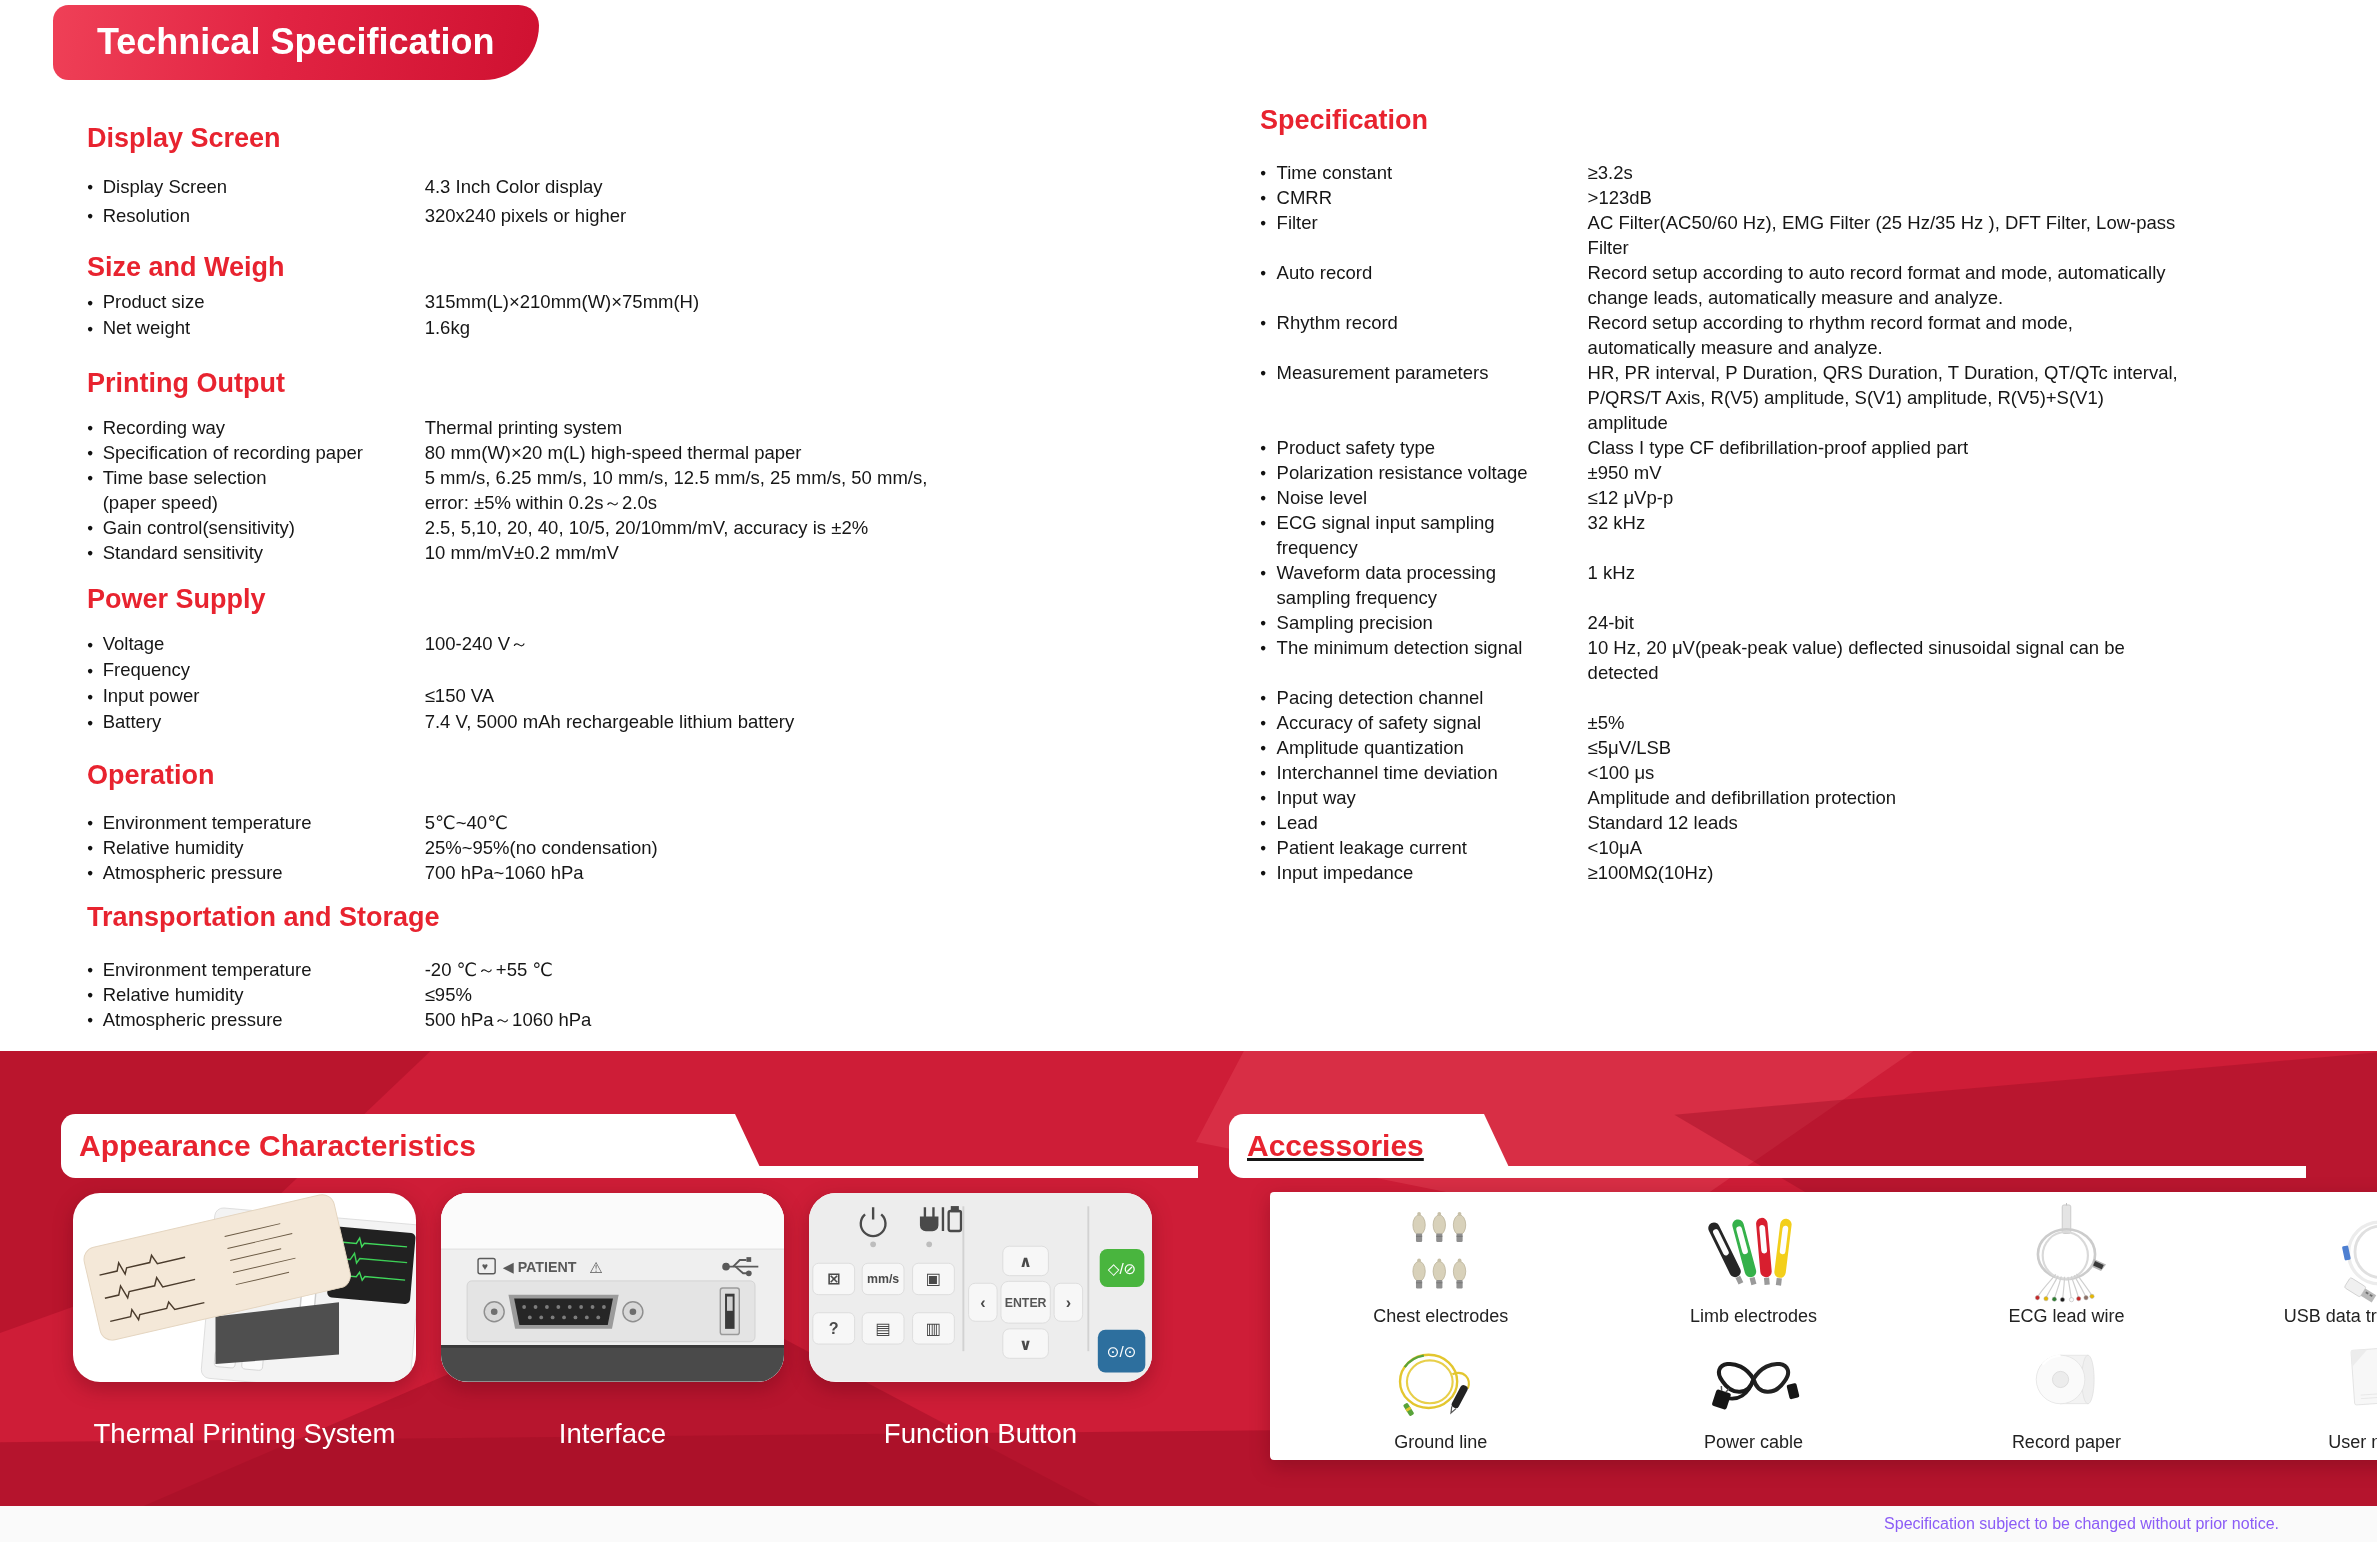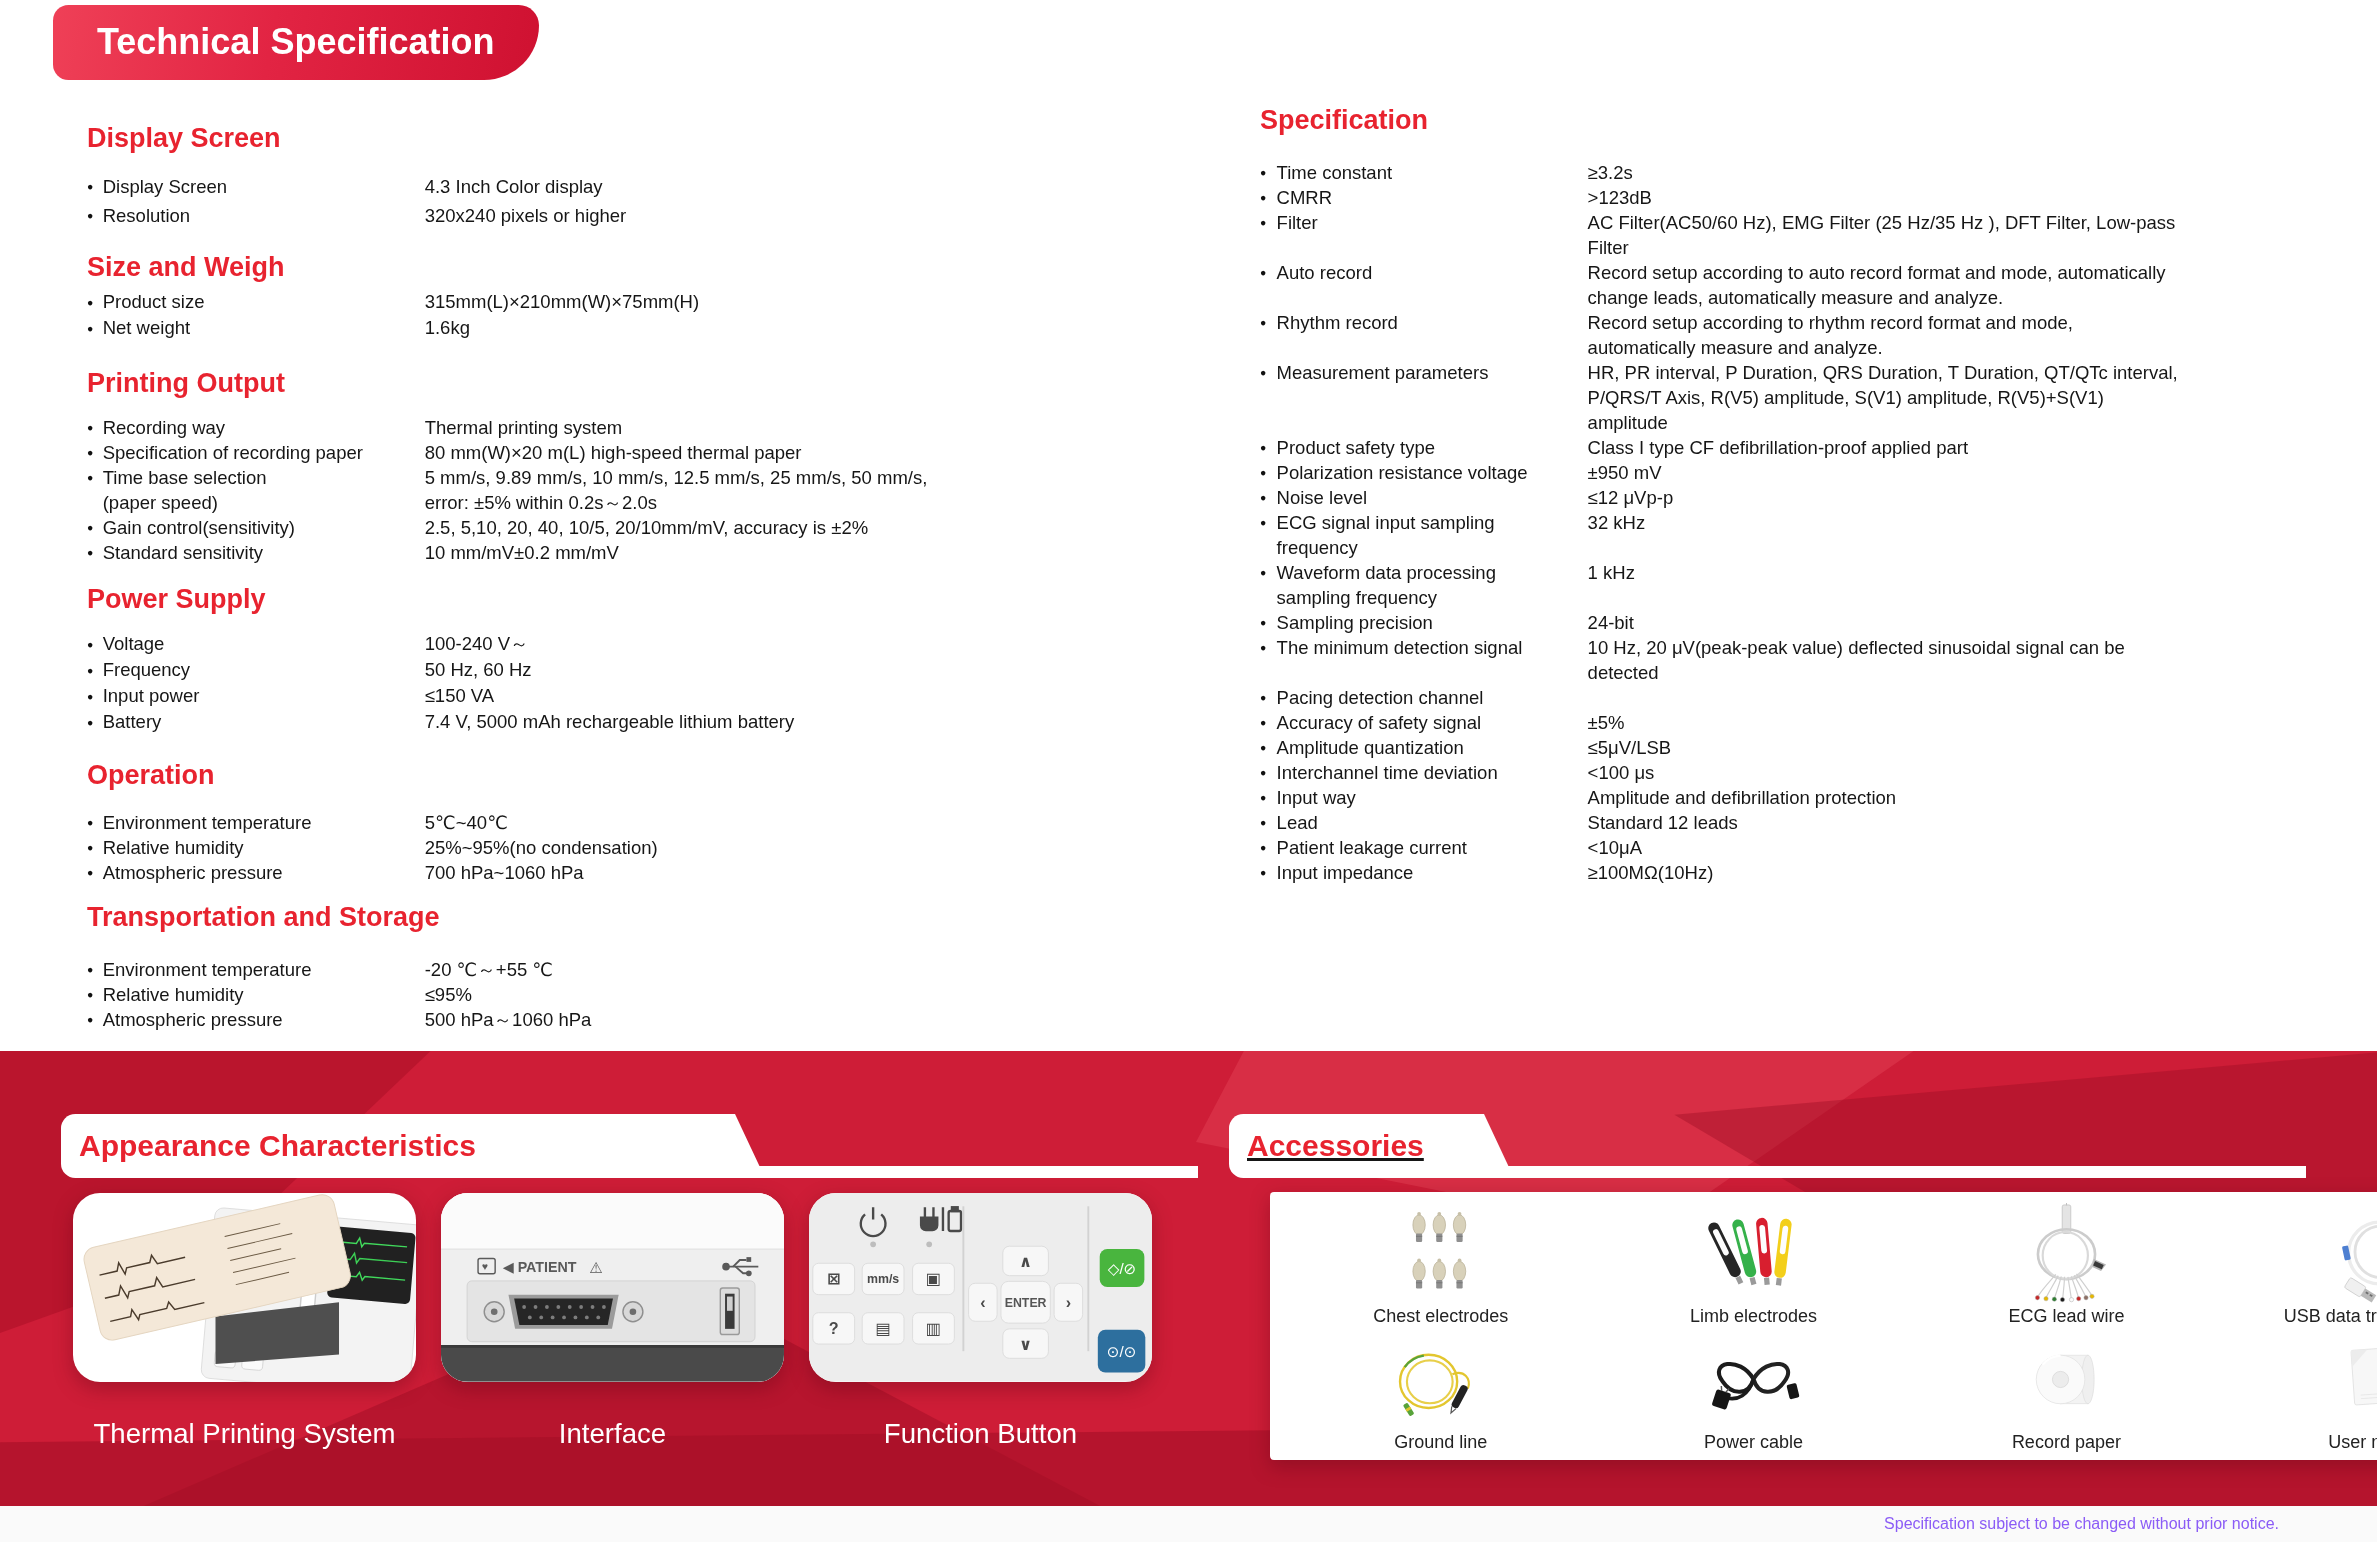--- a/index.html
+++ b/index.html
@@ -115,21 +115,21 @@
       </div>
       <div class="row">
         <span class="bullet">●</span>
         <span class="lbl">Specification of recording paper</span>
         <span class="val">80 mm(W)×20 m(L) high-speed thermal paper</span>
       </div>
       <div class="row">
         <span class="bullet">●</span>
         <span class="lbl">Time base selection
 (paper speed)</span>
-        <span class="val">5 mm/s, 9.89 mm/s, 10 mm/s, 12.5 mm/s, 25 mm/s, 50 mm/s,
+        <span class="val">5 mm/s, 6.25 mm/s, 10 mm/s, 12.5 mm/s, 25 mm/s, 50 mm/s,
 error: ±5% within 0.2s～2.0s</span>
       </div>
       <div class="row">
         <span class="bullet">●</span>
         <span class="lbl">Gain control(sensitivity)</span>
         <span class="val">2.5, 5,10, 20, 40, 10/5, 20/10mm/mV, accuracy is ±2%</span>
       </div>
       <div class="row">
         <span class="bullet">●</span>
         <span class="lbl">Standard sensitivity</span>
@@ -141,21 +141,20 @@
   <div class="rows lh54" style="top:631px">
 
   <div class="row">
         <span class="bullet">●</span>
         <span class="lbl">Voltage</span>
         <span class="val">100-240 V～</span>
       </div>
       <div class="row">
         <span class="bullet">●</span>
         <span class="lbl">Frequency</span>
-        <span class="val">50 Hz, 60 Hz</span>
       </div>
       <div class="row">
         <span class="bullet">●</span>
         <span class="lbl">Input power</span>
         <span class="val">≤150 VA</span>
       </div>
       <div class="row">
         <span class="bullet">●</span>
         <span class="lbl">Battery</span>
         <span class="val">7.4 V, 5000 mAh rechargeable lithium battery</span>

